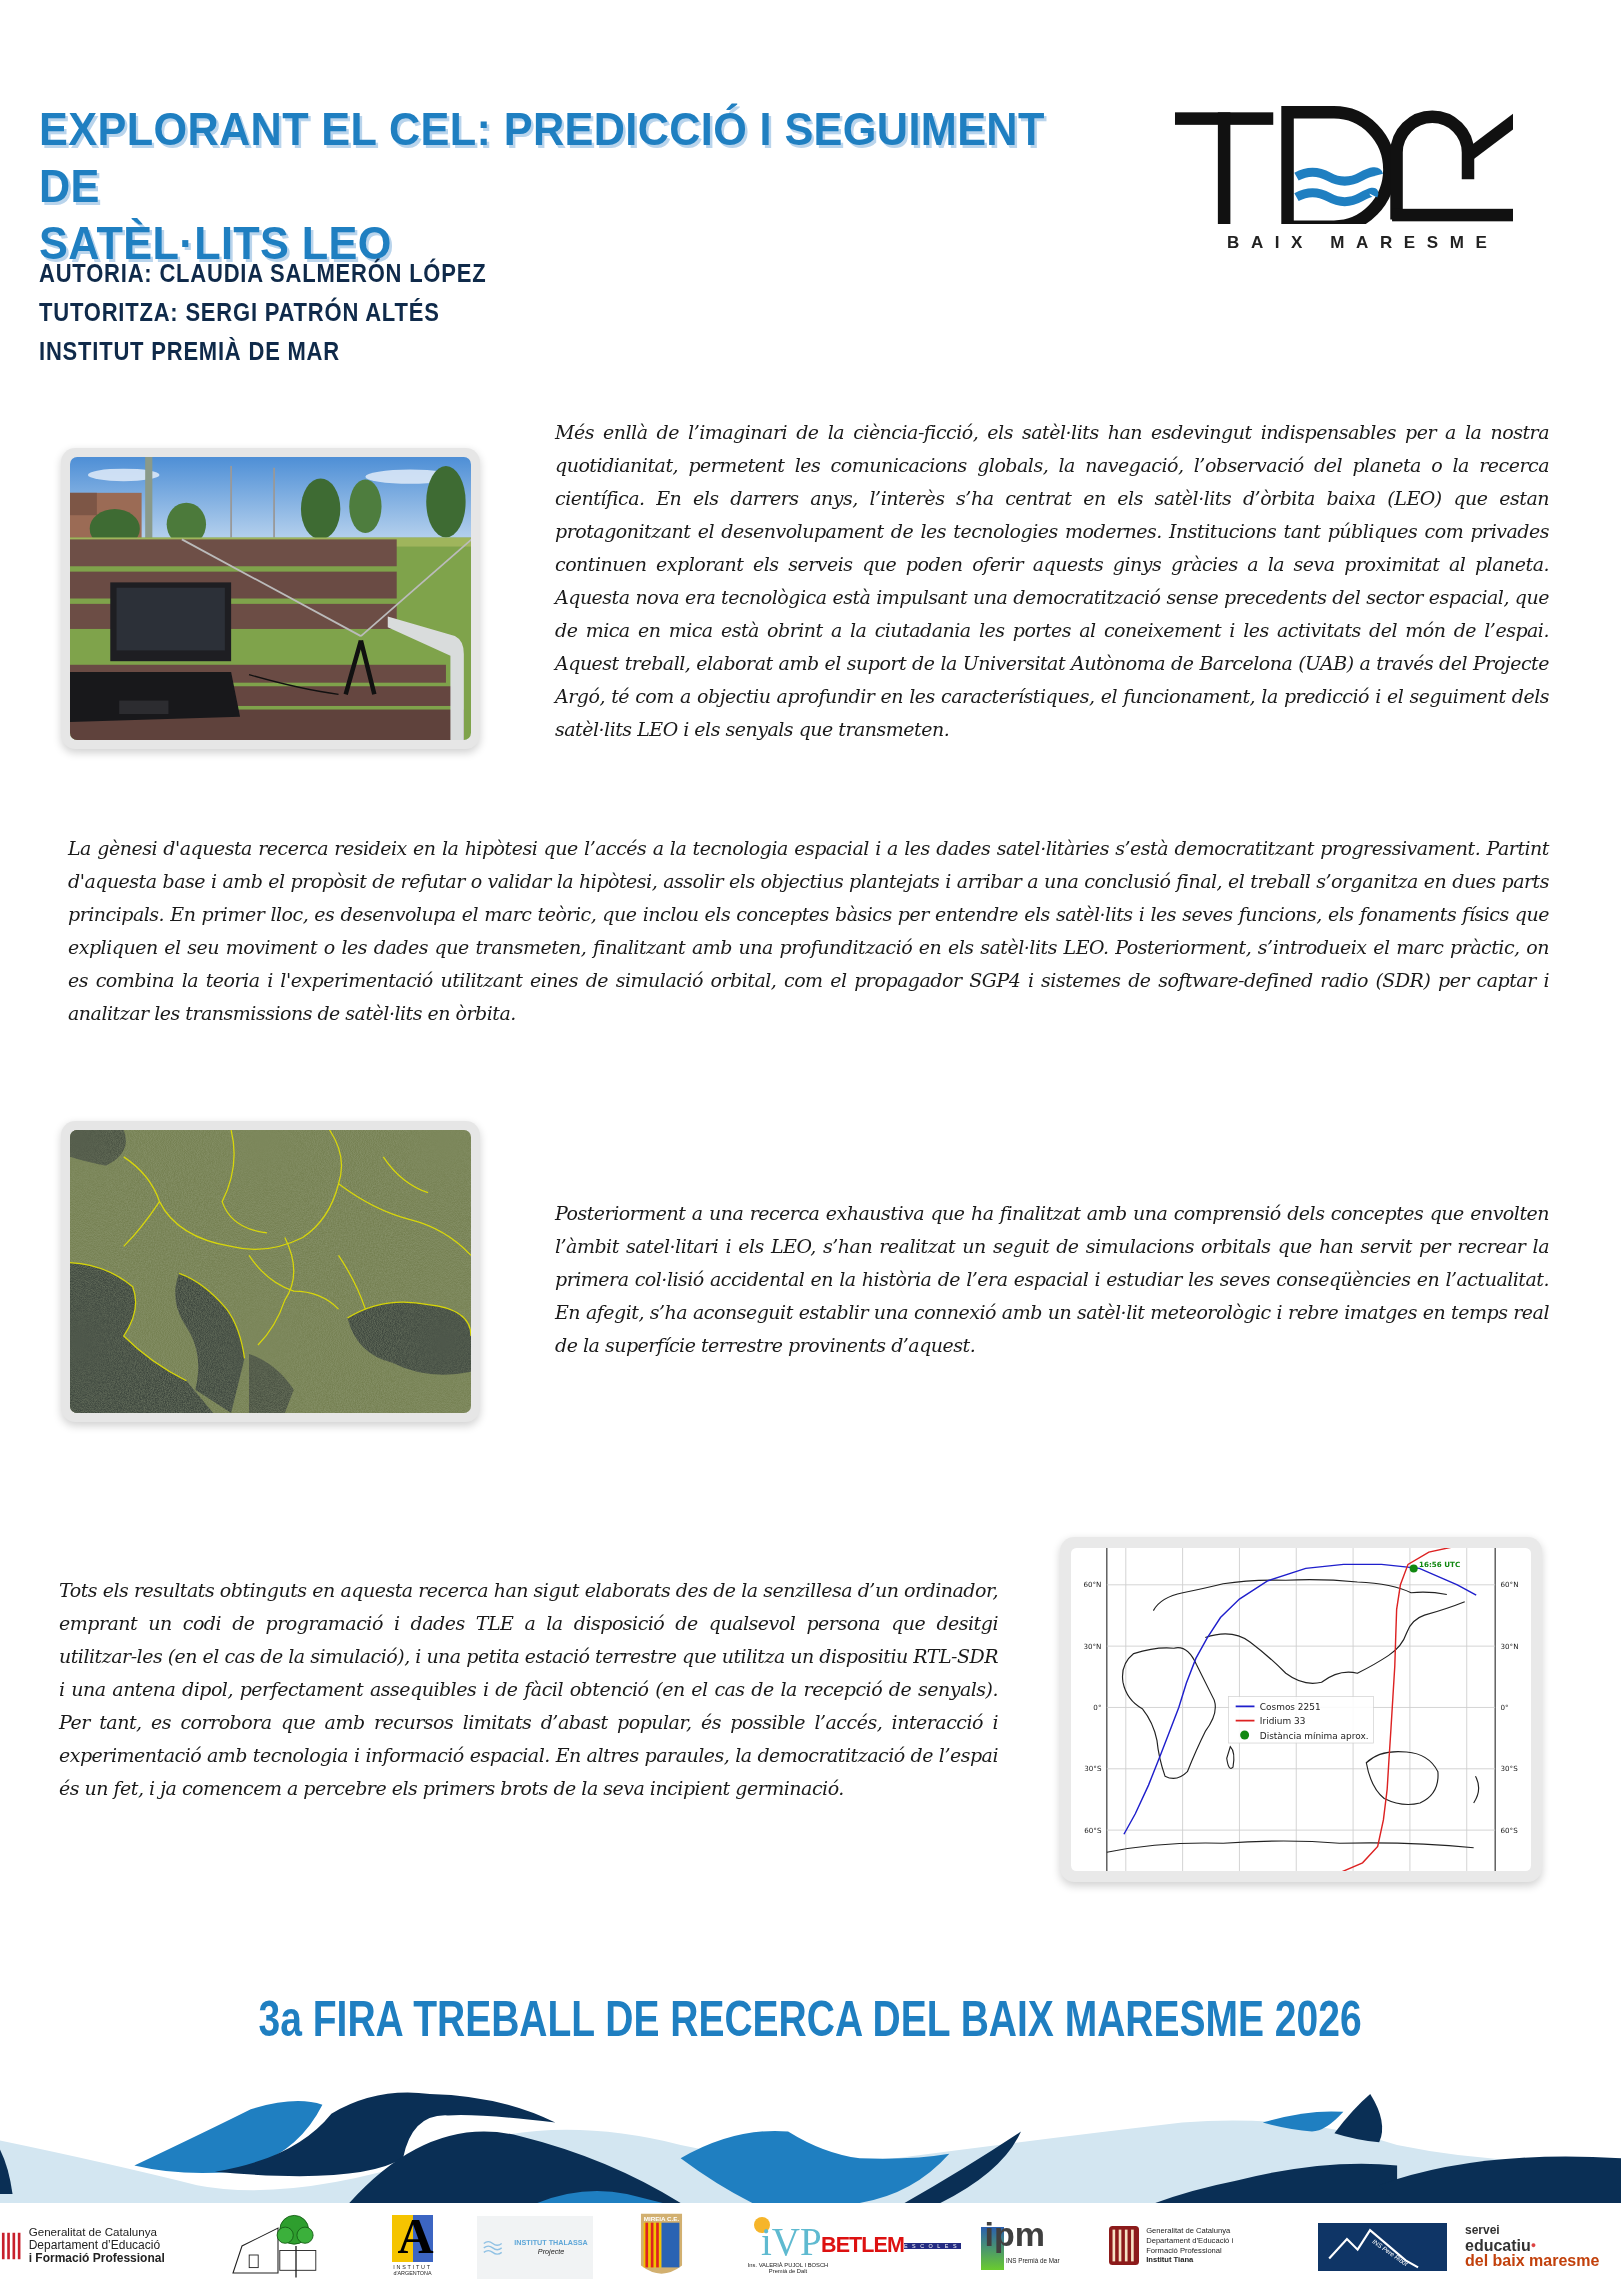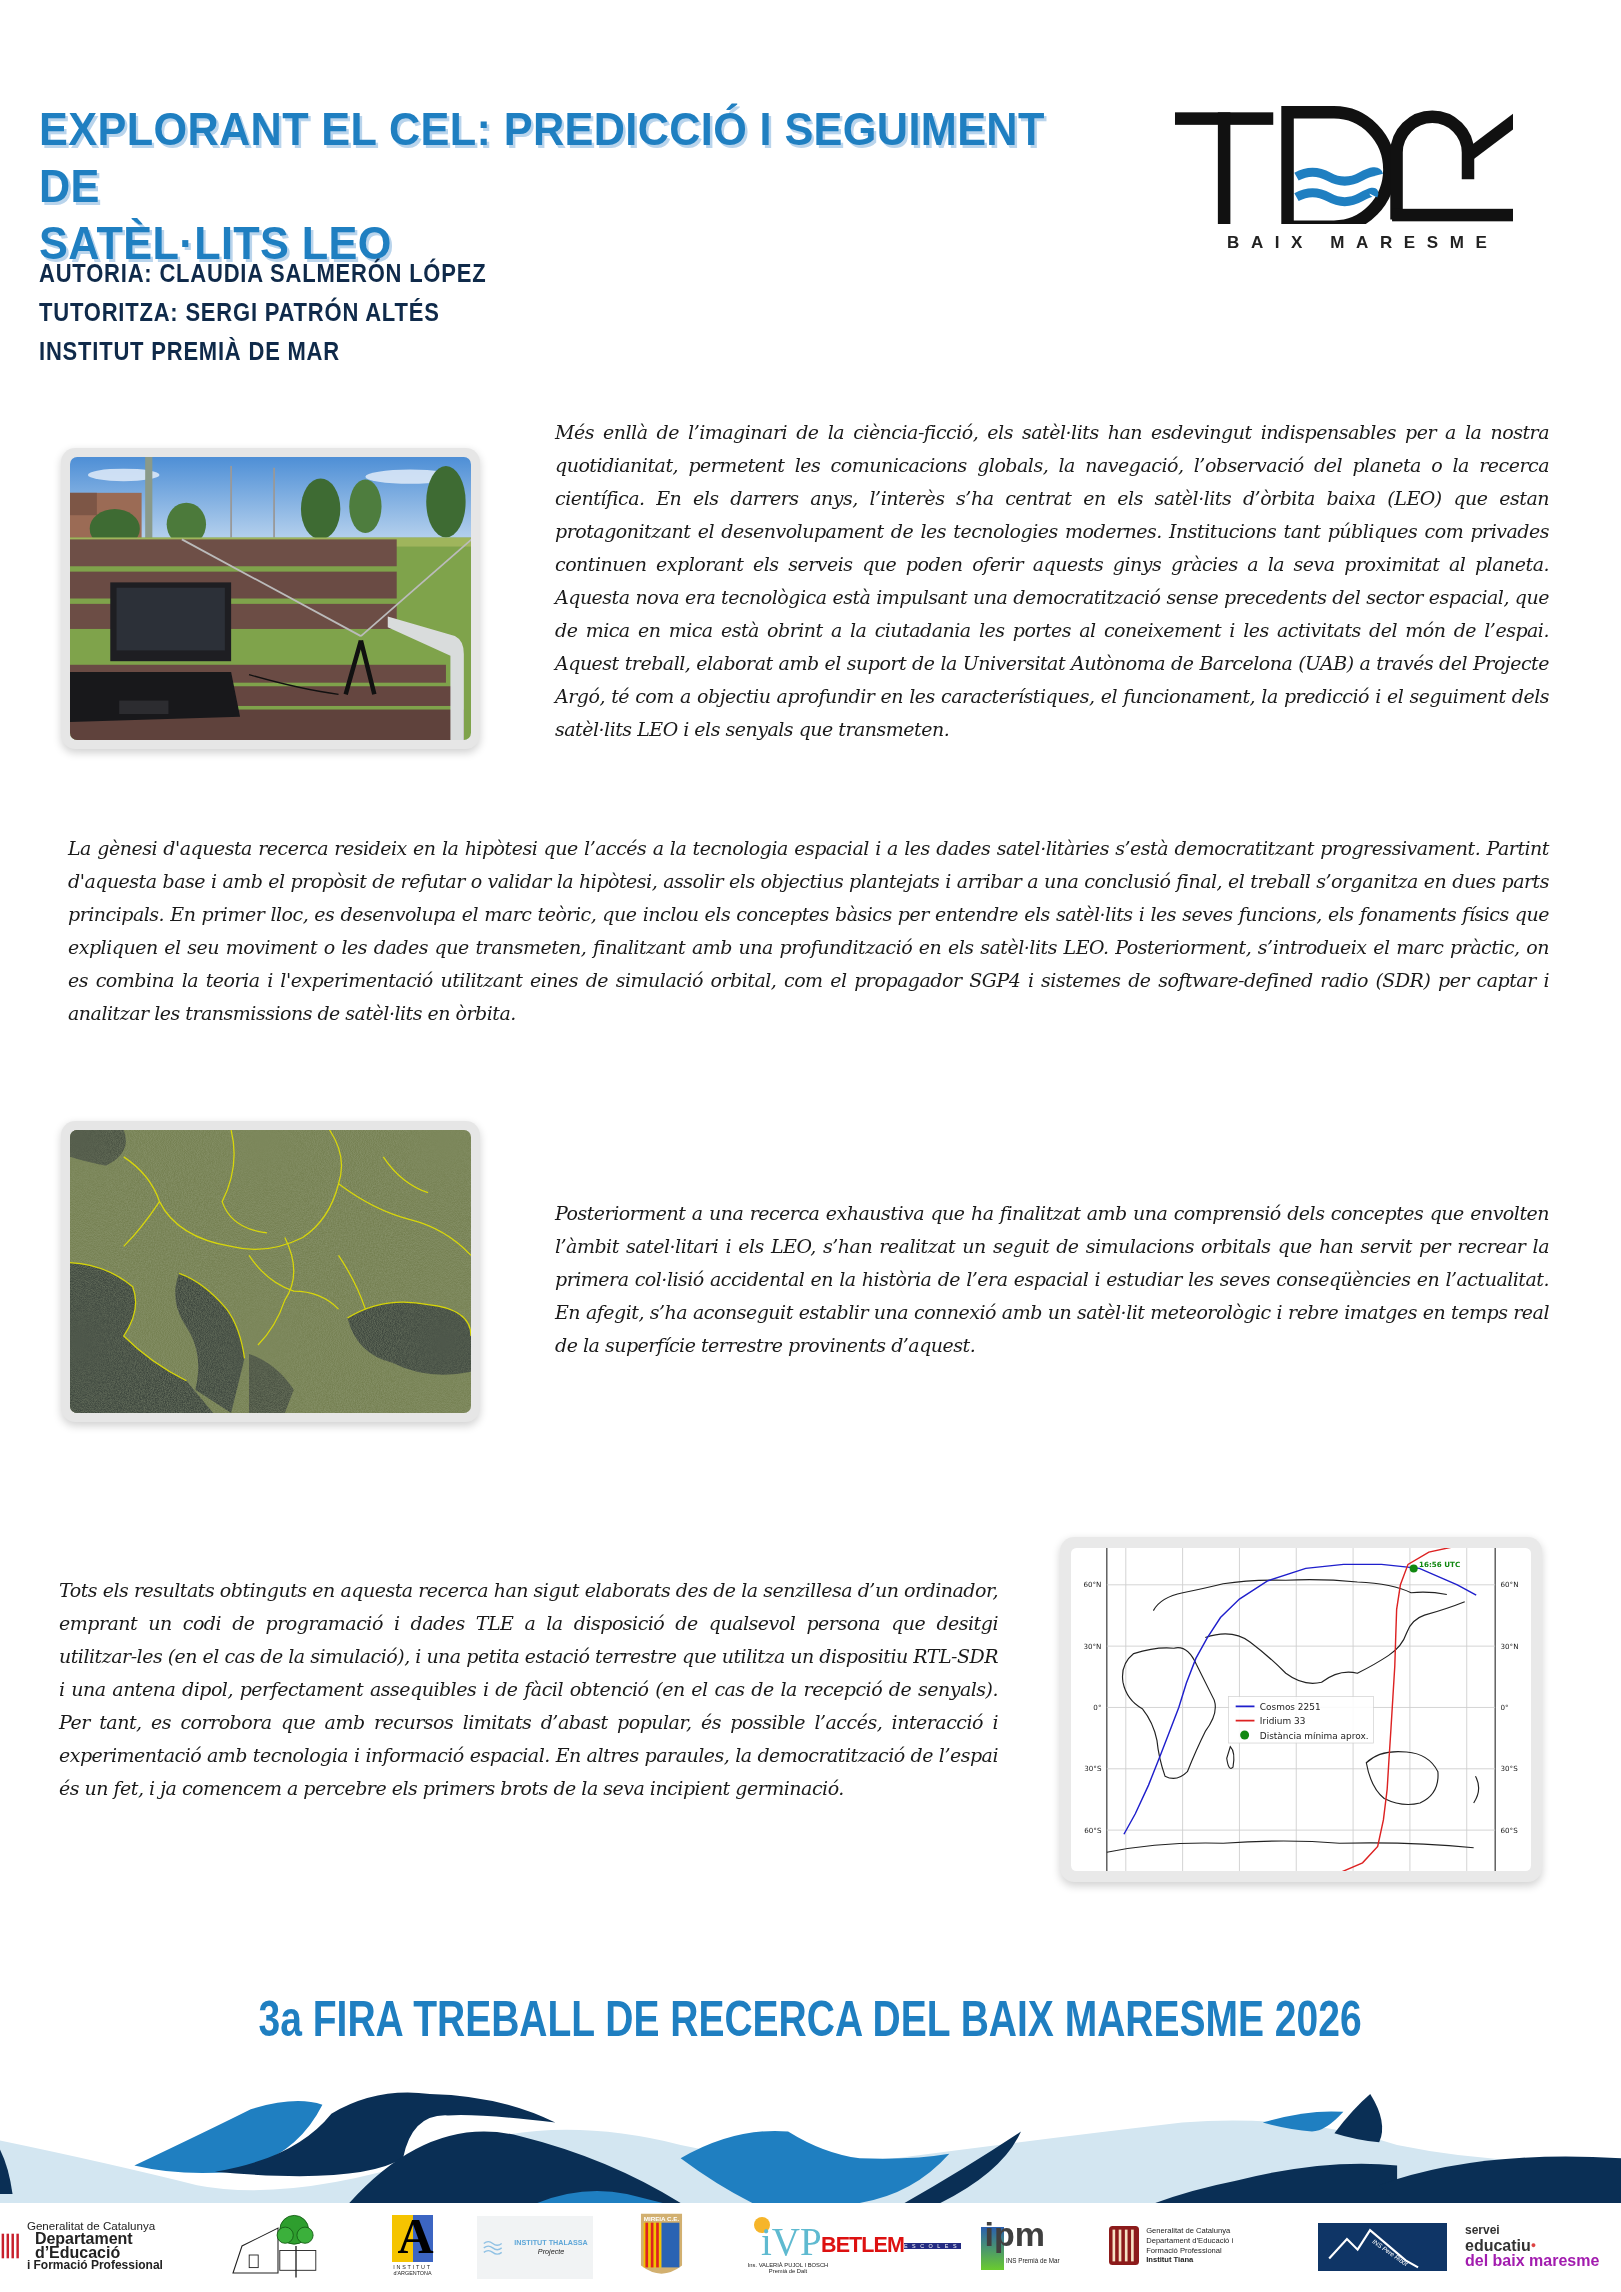--- a/index.html
+++ b/index.html
@@ -273,21 +273,21 @@
         <rect width="24" height="34" fill="#fff"></rect>
         <g fill="#c8202c">
           <rect x="2" y="2" width="3" height="30"></rect>
           <rect x="8" y="2" width="3" height="30"></rect>
           <rect x="14" y="2" width="3" height="30"></rect>
           <rect x="20" y="2" width="3" height="30"></rect>
         </g>
       </svg>
     <div class="sp-text" style="margin-left:7.2px; line-height:13.4px;">
       <div style="font-size:11.6px;">Generalitat de Catalunya</div>
-      <div style="font-size:16px; font-weight:700;margin-left:8px;">Departament d’Educació</div>
+      <div style="font-size:12px; font-weight:400;">Departament d’Educació</div>
       <div style="font-size:12px; font-weight:700;">i Formació Professional</div>
     </div>
   </div>
 
   <div class="sp" style="left:224px; width:99px;">
     <svg width="99" height="72" viewBox="0 0 110 80">
       <path d="M10 70 L20 40 L60 20 L60 70 Z" fill="none" stroke="#222" stroke-width="1.2"></path>
       <rect x="28" y="50" width="10" height="14" fill="none" stroke="#222"></rect>
       <rect x="62" y="45" width="40" height="22" fill="none" stroke="#222"></rect>
       <line x1="80" y1="40" x2="80" y2="75" stroke="#222" stroke-width="1.5"></line>
@@ -371,17 +371,17 @@
     <svg width="129" height="48" viewBox="0 0 144 54">
       <path d="M12 40 L32 18 L44 30 L58 8 L98 42 L112 50" fill="none" stroke="#fff" stroke-width="2.4"></path>
       <text x="60" y="22" font-size="7" fill="#fff" font-style="italic" font-family="Liberation Sans, sans-serif" transform="rotate(35 60 22)">INS Pere Ribot</text>
     </svg>
   </div>
 
   <div class="sp" style="left:1465px; width:152px;">
     <div class="sp-text" style="line-height:15px;">
       <div style="font-size:12px; font-weight:700; color:#333;">servei</div>
       <div style="font-size:16px; font-weight:700; color:#333;"><span>educatiu</span><span style="color:#d44; font-size:9px; vertical-align:top;">●</span></div>
-      <div style="font-size:16px; font-weight:700; color:#a21caf;">del baix maresme</div>
+      <div style="font-size:16px; font-weight:700; color:#c2410c;">del baix maresme</div>
     </div>
   </div>
 </div>
 
 
 </body></html>

